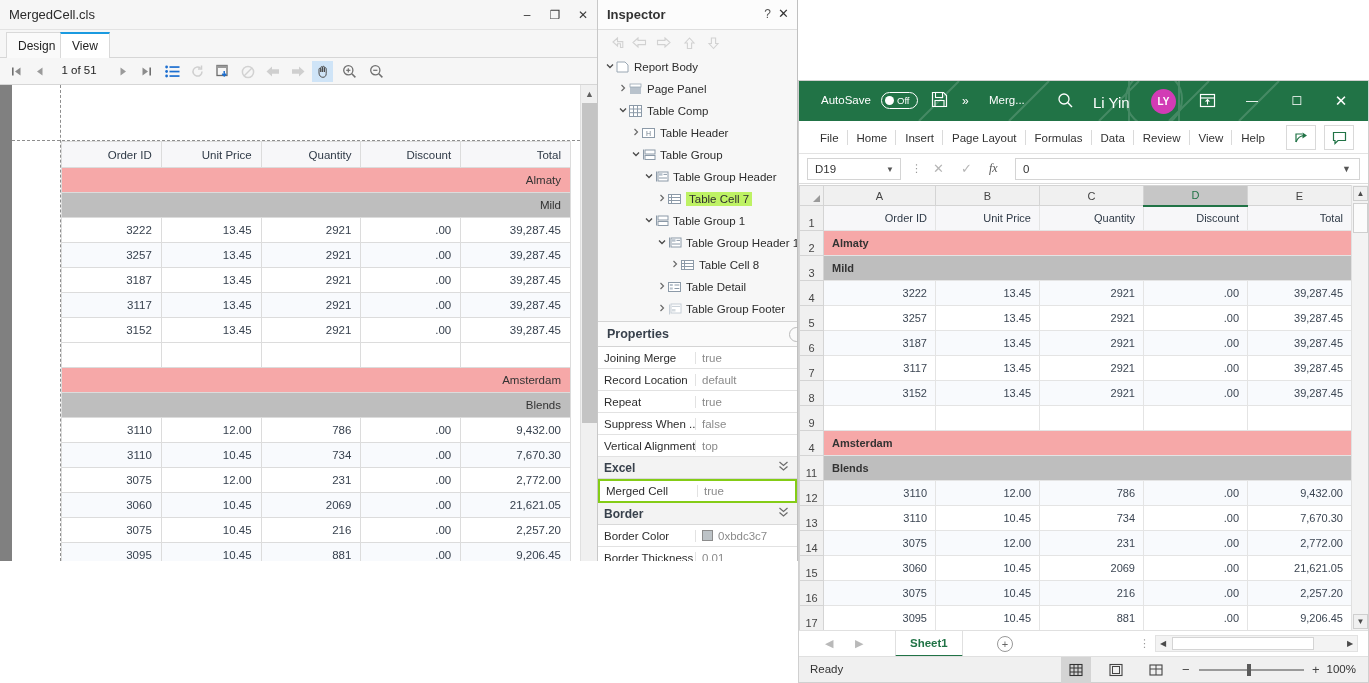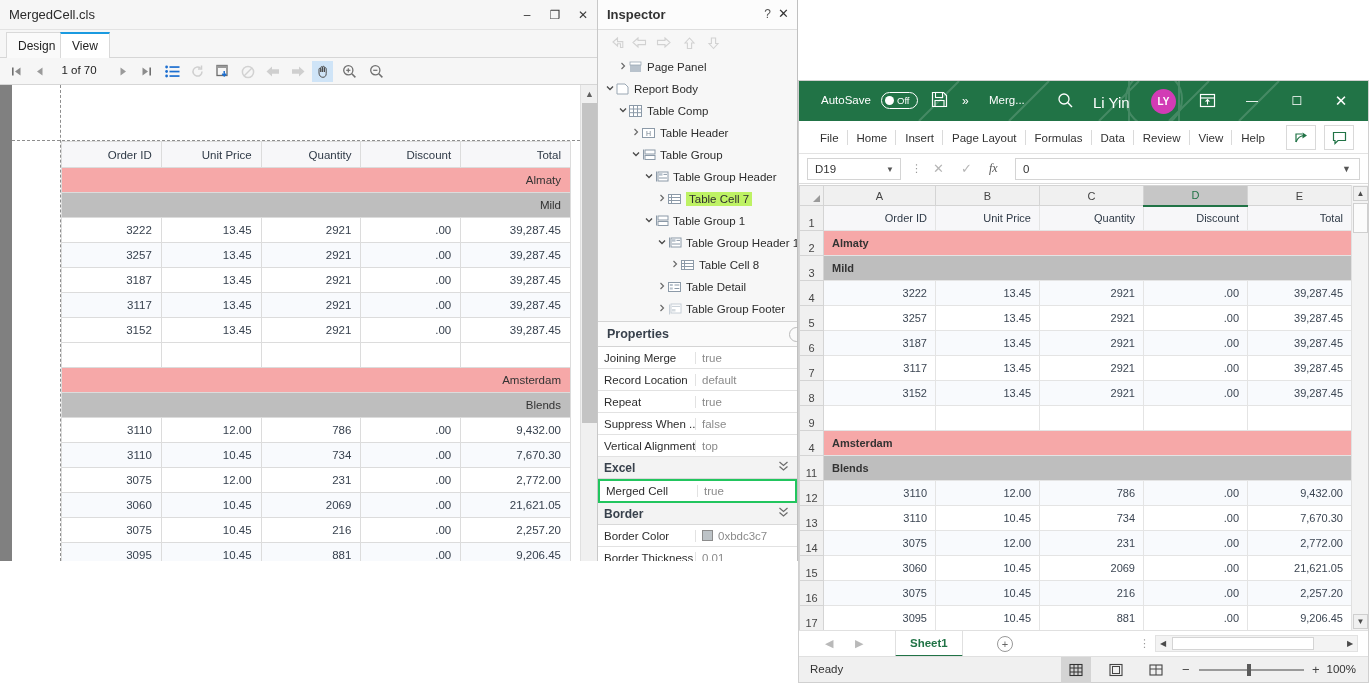--- a/index.html
+++ b/index.html
@@ -194,21 +194,21 @@
   .psection {
     position: relative; height: 22px; display:flex; align-items:center;
     background: #f3f3f3; border-bottom: 1px solid #d9d9d9;
     font-size: 12px; font-weight: bold; color:#38414c; padding: 0 6px;
   }
   .psection .chev {
     position: absolute; right: 8px; top: 3px; font-size: 11px;
     color: #6b6b6b;
   }
   .prow.highlight {
-    border: 2px solid #22c55e; height: 24px;
+    border: 2px solid #84cc16; height: 24px;
   }
   .prow.highlight .pname { border-right: 1px solid #e2e2e2; }
   .swatch {
     width: 11px; height: 11px; border: 1px solid #8c8c8c;
     background: #bdc3c7; margin-right: 5px; flex: none;
   }
 
   
   #excel-window {
     position: absolute; left: 798px; top: 80px; width: 571px; height: 603px;
@@ -451,21 +451,21 @@
         <svg width="13" height="13" viewBox="0 0 13 13">
             <rect x="2" y="2.5" width="1.6" height="8" fill="#6f6f6f"></rect>
             <path d="M10.5 2.5 L5 6.5 L10.5 10.5 Z" fill="#8c8c8c"></path>
           </svg>
       </div>
       <div class="tb arrow-dark" style="left:29px;">
         <svg width="13" height="13" viewBox="0 0 13 13">
             <path d="M9.5 2.5 L4 6.5 L9.5 10.5 Z" fill="#9a9a9a"></path>
           </svg>
       </div>
-      <div id="page-indicator">1 of 70</div>
+      <div id="page-indicator">1 of 51</div>
       <div class="tb" style="left:113px;">
         <svg width="13" height="13" viewBox="0 0 13 13">
             <path d="M3.5 2.5 L9 6.5 L3.5 10.5 Z" fill="#9a9a9a"></path>
           </svg>
       </div>
       <div class="tb" style="left:136px;">
         <svg width="13" height="13" viewBox="0 0 13 13">
             <path d="M2.5 2.5 L8 6.5 L2.5 10.5 Z" fill="#8c8c8c"></path>
             <rect x="9.4" y="2.5" width="1.6" height="8" fill="#6f6f6f"></rect>
           </svg>
@@ -682,42 +682,42 @@
           </svg>
       </div>
       <div class="ins-arrow" style="left:106px;">
         <svg width="15" height="15" viewBox="0 0 15 15">
             <path d="M7.5 12.5 L3 7.5 L5.4 7.5 L5.4 2 L9.6 2 L9.6 7.5 L12 7.5 Z" fill="none" stroke="#d2d2d2" stroke-width="1.1"></path>
           </svg>
       </div>
     </div>
 
     <div id="tree">
+        <div class="tnode" style="padding-left: 6px;">
+          <span class="twist"><svg width="8" height="8" viewBox="0 0 8 8">
+              <path d="M1 2.5 L4 5.5 L7 2.5" fill="none" stroke="#4a4a4a" stroke-width="1.3"></path>
+            </svg></span>
+          <span class="ticon">
+            <svg width="13" height="12" viewBox="0 0 13 12">
+              <path d="M1 1 h8 l3 3 v7 h-11 z" fill="#fff" stroke="#9aa7b3" stroke-width="1"></path>
+            </svg>
+          </span>
+          <span class="tlabel">Report Body</span>
+        </div>
         <div class="tnode" style="padding-left: 19px;">
           <span class="twist"><svg width="8" height="8" viewBox="0 0 8 8">
               <path d="M2.5 1 L5.5 4 L2.5 7" fill="none" stroke="#6a6a6a" stroke-width="1.2"></path>
             </svg></span>
           <span class="ticon">
             <svg width="13" height="12" viewBox="0 0 13 12">
               <rect x="1" y="1" width="11" height="10" fill="#b8c2cc"></rect>
               <rect x="1" y="1" width="11" height="3" fill="#fff" stroke="#9aa7b3" stroke-width="0.8"></rect>
             </svg>
           </span>
           <span class="tlabel">Page Panel</span>
-        </div>
-        <div class="tnode" style="padding-left: 6px;">
-          <span class="twist"><svg width="8" height="8" viewBox="0 0 8 8">
-              <path d="M1 2.5 L4 5.5 L7 2.5" fill="none" stroke="#4a4a4a" stroke-width="1.3"></path>
-            </svg></span>
-          <span class="ticon">
-            <svg width="13" height="12" viewBox="0 0 13 12">
-              <path d="M1 1 h8 l3 3 v7 h-11 z" fill="#fff" stroke="#9aa7b3" stroke-width="1"></path>
-            </svg>
-          </span>
-          <span class="tlabel">Report Body</span>
         </div>
         <div class="tnode" style="padding-left: 19px;">
           <span class="twist"><svg width="8" height="8" viewBox="0 0 8 8">
               <path d="M1 2.5 L4 5.5 L7 2.5" fill="none" stroke="#4a4a4a" stroke-width="1.3"></path>
             </svg></span>
           <span class="ticon">
             <svg width="13" height="12" viewBox="0 0 13 12">
               <rect x="0.5" y="0.5" width="12" height="11" fill="#fff" stroke="#8c9aa8" stroke-width="1"></rect>
               <line x1="0.5" y1="4" x2="12.5" y2="4" stroke="#8c9aa8"></line>
               <line x1="0.5" y1="7.7" x2="12.5" y2="7.7" stroke="#8c9aa8"></line>

